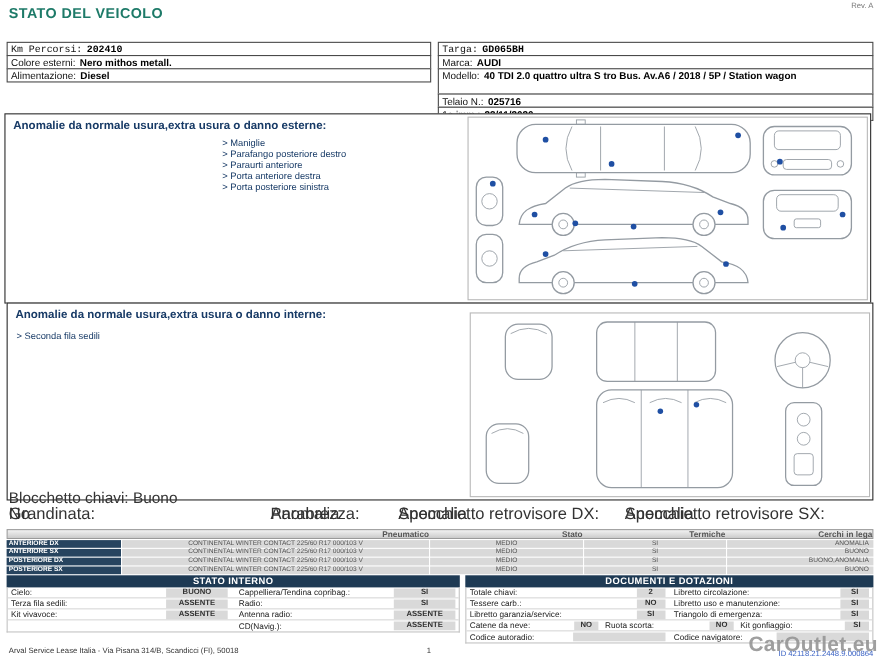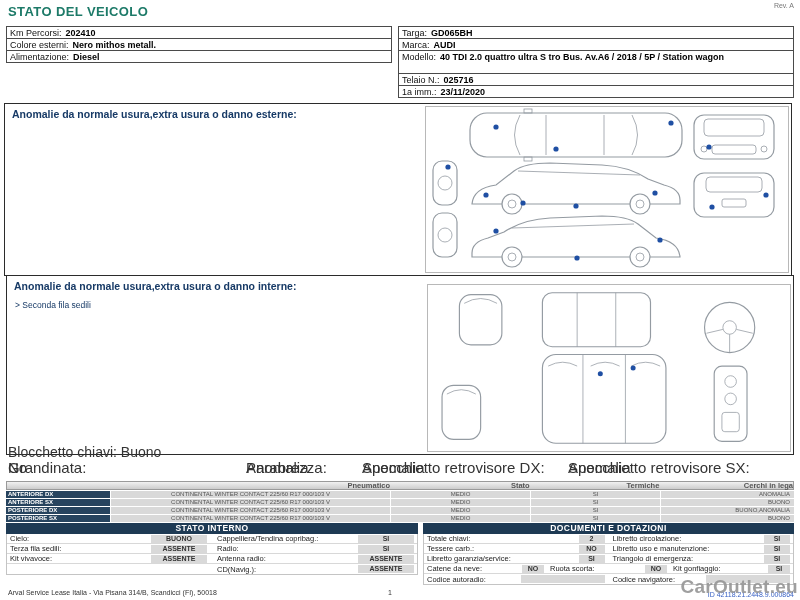--- a/index.html
+++ b/index.html
@@ -5,21 +5,21 @@
   * { margin:0; padding:0; box-sizing:border-box; }
   html,body { width:800px; height:600px; }
   body { font-family:"Liberation Sans", sans-serif; background:#ffffff; position:relative; overflow:hidden; }
   .page { position:absolute; inset:0; background:#fff; }
 
   .title { position:absolute; left:8px; top:4px; font-size:13px; font-weight:bold; color:#1d7a68; letter-spacing:.4px; }
   .rev { position:absolute; right:6px; top:2px; font-size:7px; color:#777; }
 
   .info-col { position:absolute; }
   .info-row { display:flex; gap:4px; border:1px solid #4a4a4a; margin-top:-1px; padding:1px 3px 0; font-size:9px; min-height:13px; background:#fff; }
-  .info-row:first-child { margin-top:0; }
+  .info-row:first-child { margin-top:12px;font-family:Liberation Mono, monospace; }
   .info-row .lbl { white-space:nowrap; color:#111; }
   .info-row .val { font-weight:bold; color:#000; }
   .info-row.tall { min-height:24px; }
   .info-row.short { min-height:12px; }
 
   .sec-box { position:absolute; border:1px solid #2b2b2b; background:#fff; }
   .sec-title { font-size:10.5px; font-weight:bold; color:#173a66; padding:4px 7px 2px; }
   .anom-list { position:absolute; font-size:8.5px; color:#173a66; line-height:10px; }
   .anom-item { white-space:nowrap; }
   .diagram { position:absolute; border:1px solid #b8b8b8; background:#fff; }
@@ -99,20 +99,27 @@
       <span class="val">025716</span>
     </div>
     <div class="info-row short">
       <span class="lbl">1a imm.:</span>
       <span class="val">23/11/2020</span>
     </div>
   </div>
 
   <div class="sec-box" style="left:4px;top:103px;width:788px;height:173px">
     <div class="sec-title">Anomalie da normale usura,extra usura o danno esterne:</div>
+    <div class="anom-list" style="left:197px;top:21px">
+      <div class="anom-item">&gt; Maniglie</div>
+      <div class="anom-item">&gt; Parafango posteriore destro</div>
+      <div class="anom-item">&gt; Paraurti anteriore</div>
+      <div class="anom-item">&gt; Porta anteriore destra</div>
+      <div class="anom-item">&gt; Porta posteriore sinistra</div>
+    </div>
     <div class="diagram" style="right:2px;top:2px;width:364px;height:167px">
       <svg width="362" height="165" viewBox="0 0 362 165">
 
         <g>
           <rect class="outline" x="7" y="54" width="24" height="44" rx="9"></rect>
           <circle class="thin" cx="19" cy="76" r="7"></circle>
           <rect class="outline" x="7" y="106" width="24" height="44" rx="9"></rect>
           <circle class="thin" cx="19" cy="128" r="7"></circle>
         </g>
 

